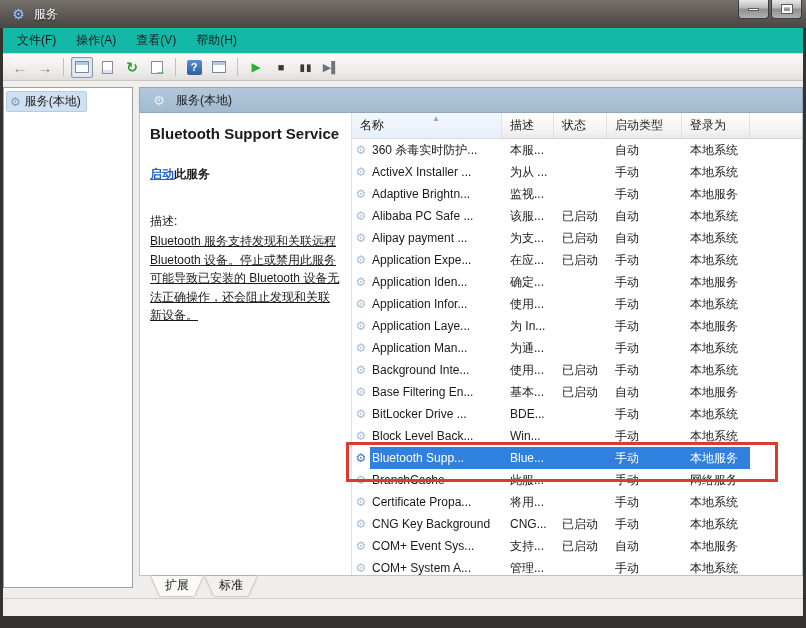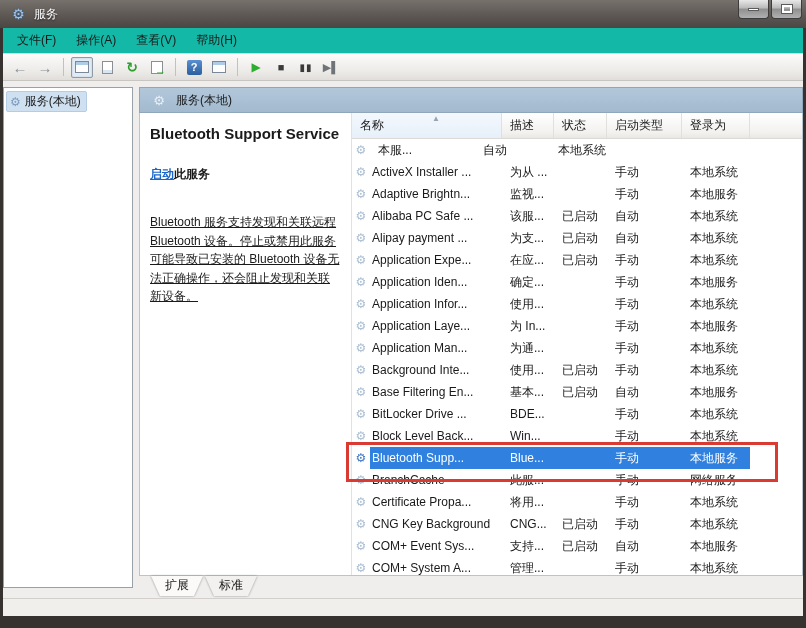--- a/index.html
+++ b/index.html
@@ -196,20 +196,21 @@
           <span>服务(本地)</span>
         </div>
 
         <div class="panebody">
 
           <div class="detail">
             <div class="detail-title">Bluetooth Support Service</div>
             <div class="detail-action">
               <span class="action-link">启动</span><span>此服务</span>
             </div>
+            <div class="detail-desc-label">描述:</div>
             <div class="detail-desc">Bluetooth 服务支持发现和关联远程 Bluetooth 设备。停止或禁用此服务可能导致已安装的 Bluetooth 设备无法正确操作，还会阻止发现和关联新设备。</div>
           </div>
 
           <div class="tablewrap">
             <div class="thead">
               <div class="hcell h-name">
                 <span>名称</span>
                 <span class="sort-arrow">▲</span>
               </div>
               <div class="hcell h-desc">
@@ -222,20 +223,21 @@
                   <span>启动类型</span>
                 </div>
               <div class="hcell h-logon">
                   <span>登录为</span>
                 </div>
               <div class="hcell h-fill"></div>
             </div>
             <div class="tbody">
                 <div class="trow">
                   <span class="cell gear">⚙</span>
+                  <span class="cell c-name">360 杀毒实时防护...</span>
                   <span class="cell c-desc">本服...</span>
                   <span class="cell c-status"></span>
                   <span class="cell c-startup">自动</span>
                   <span class="cell c-logon">本地系统</span>
                 </div>
                 <div class="trow">
                   <span class="cell gear">⚙</span>
                   <span class="cell c-name">ActiveX Installer ...</span>
                   <span class="cell c-desc">为从 ...</span>
                   <span class="cell c-status"></span>

